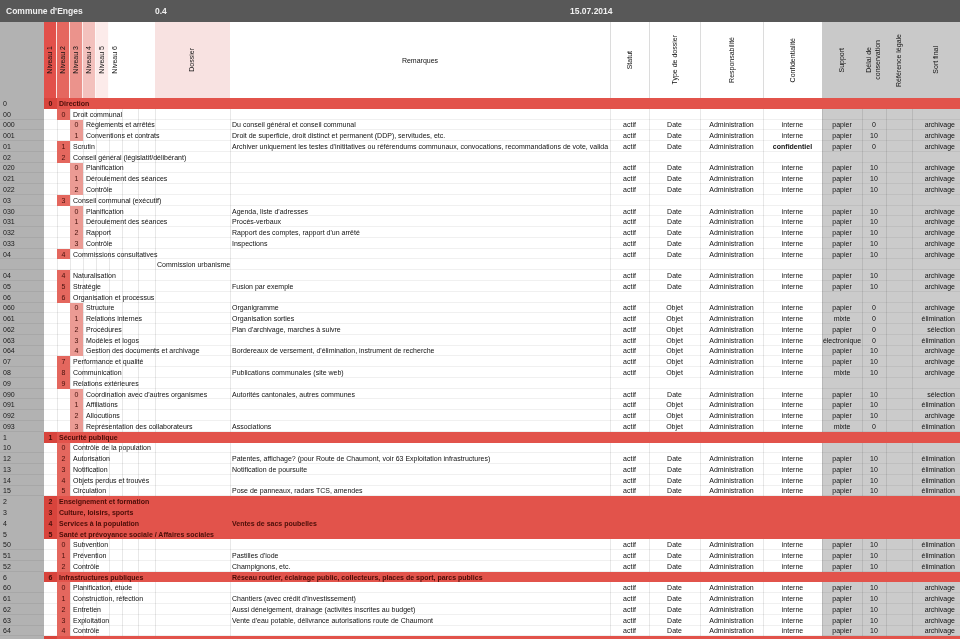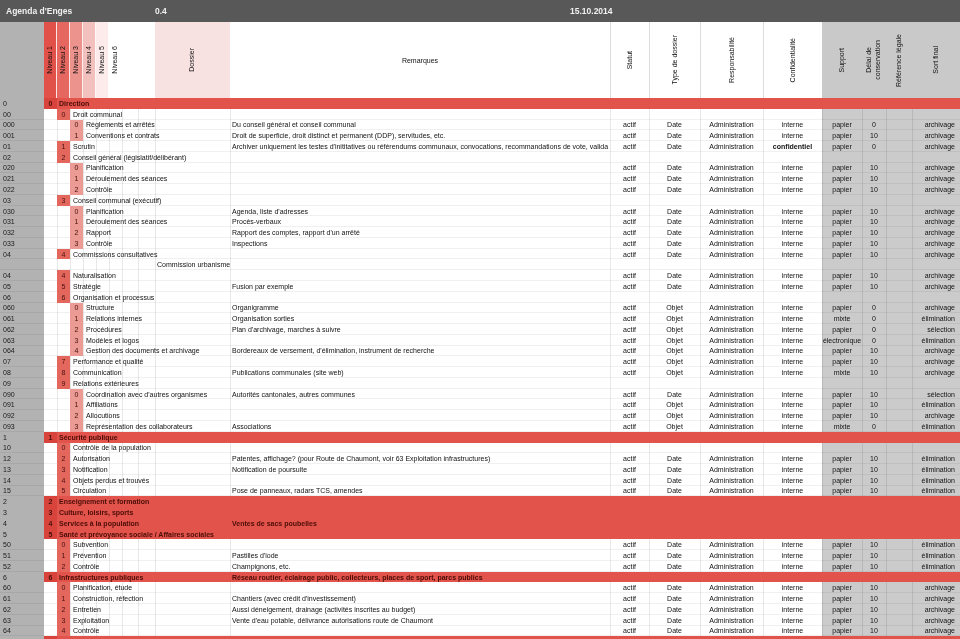--- a/index.html
+++ b/index.html
@@ -59,23 +59,23 @@
   .v-delai   { left:862px; width:24px; }
   .v-ref     { left:886px; width:26px; }
   .v-sort    { left:912px; width:46px; justify-content:flex-end; padding-right:3px; }
 </style>
 </head>
 <body>
 
 <div class="app">
 
   <div class="titlebar">
-    <span class="tb-title">Agenda d'Enges</span>
+    <span class="tb-title">Commune d'Enges</span>
     <span class="tb-version">0.4</span>
-    <span class="tb-date">15.10.2014</span>
+    <span class="tb-date">15.07.2014</span>
   </div>
 
   <div class="header">
     <div class="gutter"></div>
     <div class="hcell h-niv" style="left:44px;background:#e2504a">
         <span class="vlabel">Niveau 1</span>
       </div>
     <div class="hcell h-niv" style="left:57px;background:#e5675f">
         <span class="vlabel">Niveau 2</span>
       </div>

